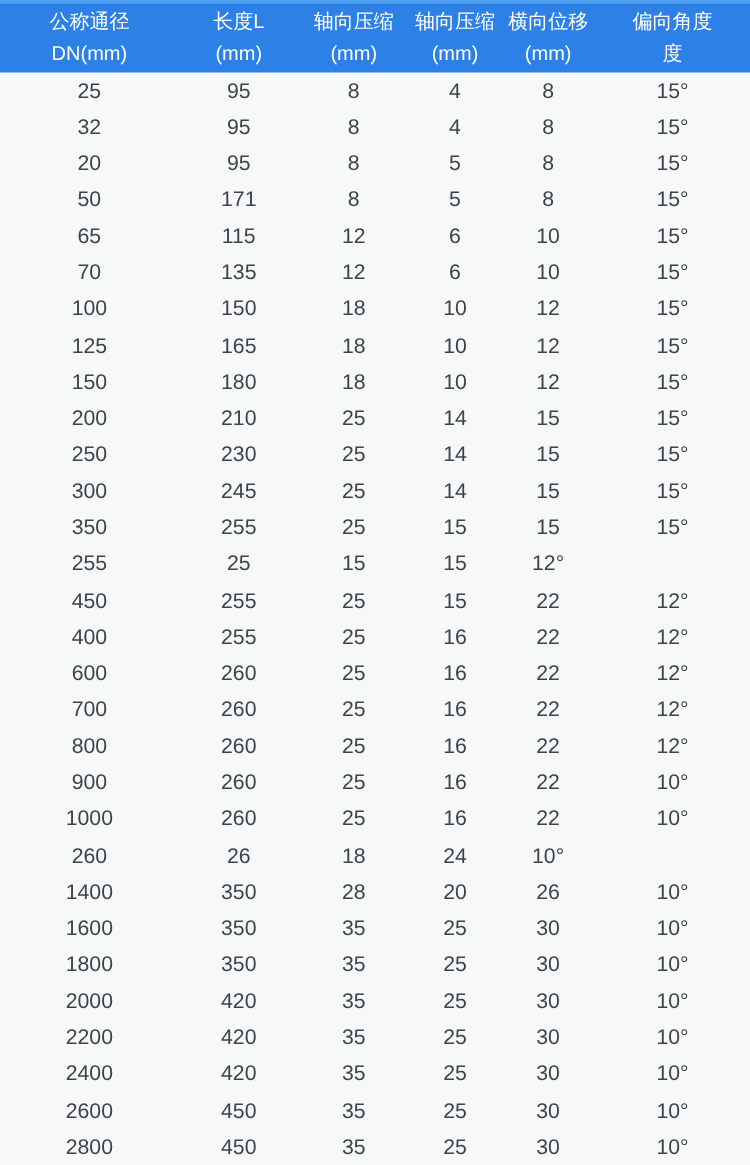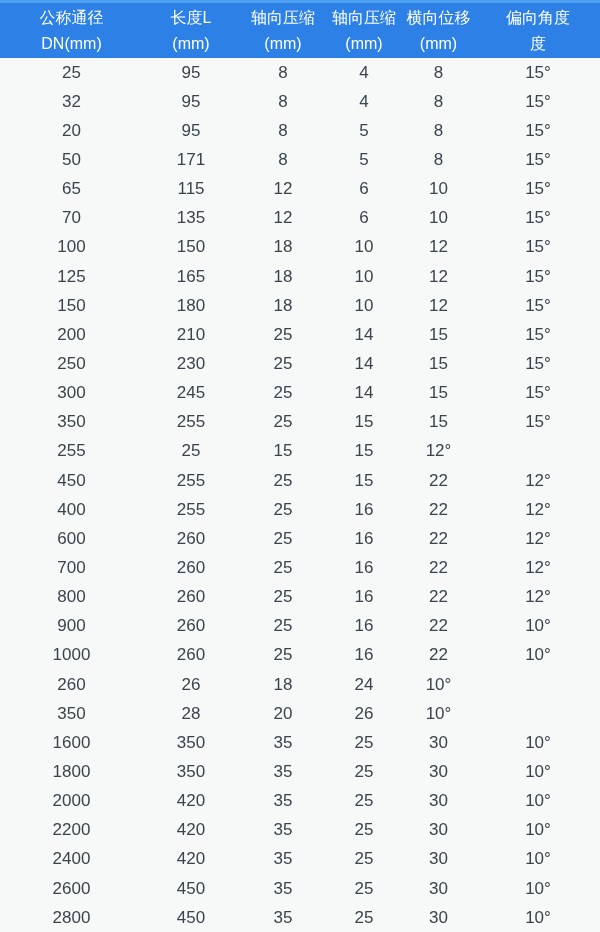--- a/index.html
+++ b/index.html
@@ -265,20 +265,21 @@
         <div class="td">10°</div>
       </div>
       <div class="tr">
         <div class="td">260</div>
         <div class="td">26</div>
         <div class="td">18</div>
         <div class="td">24</div>
         <div class="td">10°</div>
       </div>
       <div class="tr">
+        <div class="td">1400</div>
         <div class="td">350</div>
         <div class="td">28</div>
         <div class="td">20</div>
         <div class="td">26</div>
         <div class="td">10°</div>
       </div>
       <div class="tr">
         <div class="td">1600</div>
         <div class="td">350</div>
         <div class="td">35</div>

